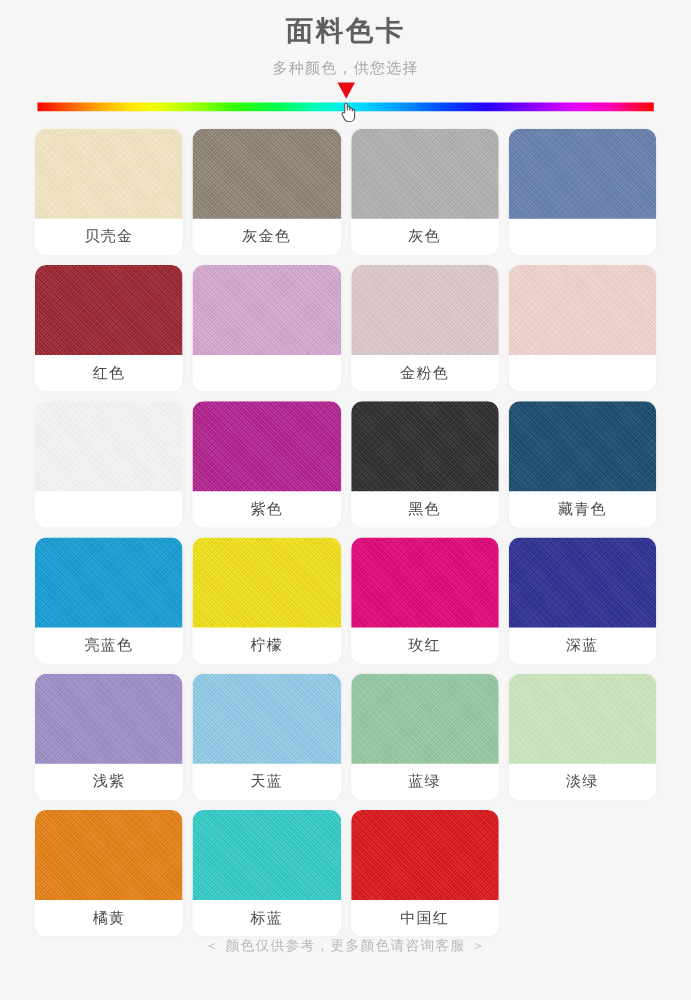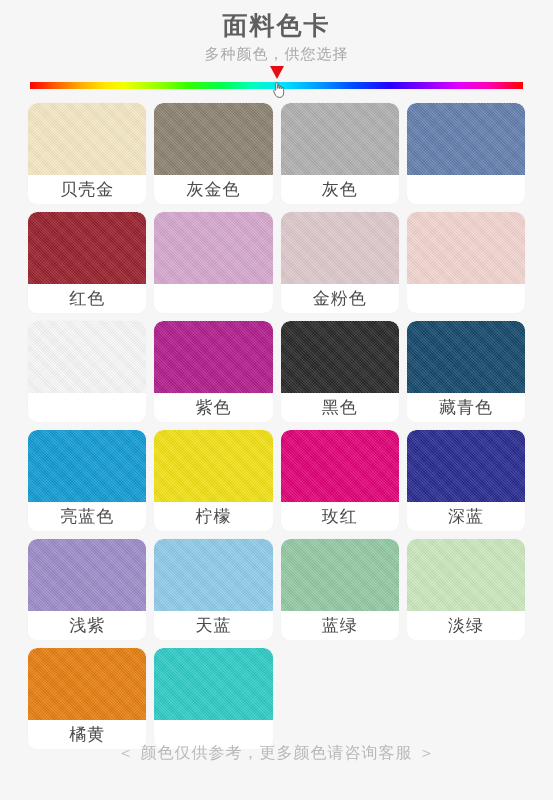--- a/index.html
+++ b/index.html
@@ -21,29 +21,29 @@
     position: relative;
     background: #f6f6f6;
   }
 
   
   .header {
     padding-top: 10px;
     text-align: center;
   }
   .title {
-    font-size: 25px;
+    font-size: 22px;
     font-weight: bold;
     color: #5f5f5f;
     letter-spacing: 2px;
     line-height: 32px;
     margin: 0;
   }
   .subtitle {
-    font-size: 15px;
+    font-size: 12px;
     color: #a8a8a8;
     letter-spacing: 1px;
     line-height: 20px;
     margin: 2px 0 0 0;
     font-family: Liberation Serif, serif;
   }
 
   
   .pointer-wrap {
     position: relative;
@@ -120,34 +120,34 @@
         rgba(255,255,255,0.045) 0px,
         rgba(255,255,255,0.045) 1px,
         rgba(0,0,0,0.02) 1px,
         rgba(0,0,0,0.02) 2px);
     pointer-events: none;
   }
   .swatch-label {
     height: 29px;
     line-height: 29px;
     text-align: center;
-    font-size: 17px;
+    font-size: 12px;
     color: #4a4a4a;
     letter-spacing: 1px;
     background: #ffffff;
   }
 
   
   .footer {
     position: absolute;
     left: 0;
     right: 0;
     bottom: 36px;
     text-align: center;
-    font-size: 16px;
+    font-size: 11px;
     color: #b9b9b9;
     letter-spacing: 1px;
   }
 </style>
 </head>
 <body>
 
 <div class="page">
 
   <div class="header">
@@ -248,19 +248,24 @@
     <div class="swatch-card">
       <div class="swatch-color" style="background-color: rgb(203, 232, 190);"></div>
       <div class="swatch-label">淡绿</div>
     </div>
     <div class="swatch-card">
       <div class="swatch-color" style="background-color: rgb(230, 126, 16);"></div>
       <div class="swatch-label">橘黄</div>
     </div>
     <div class="swatch-card">
       <div class="swatch-color" style="background-color: rgb(47, 203, 198);"></div>
+      <div class="swatch-label">标蓝</div>
+    </div>
+    <div class="swatch-card">
+      <div class="swatch-color" style="background-color: rgb(218, 17, 22);"></div>
+      <div class="swatch-label">中国红</div>
     </div>
 
   </div>
 
   <div class="footer">＜ 颜色仅供参考，更多颜色请咨询客服 ＞</div>
 
 </div>
 
 </body></html>

